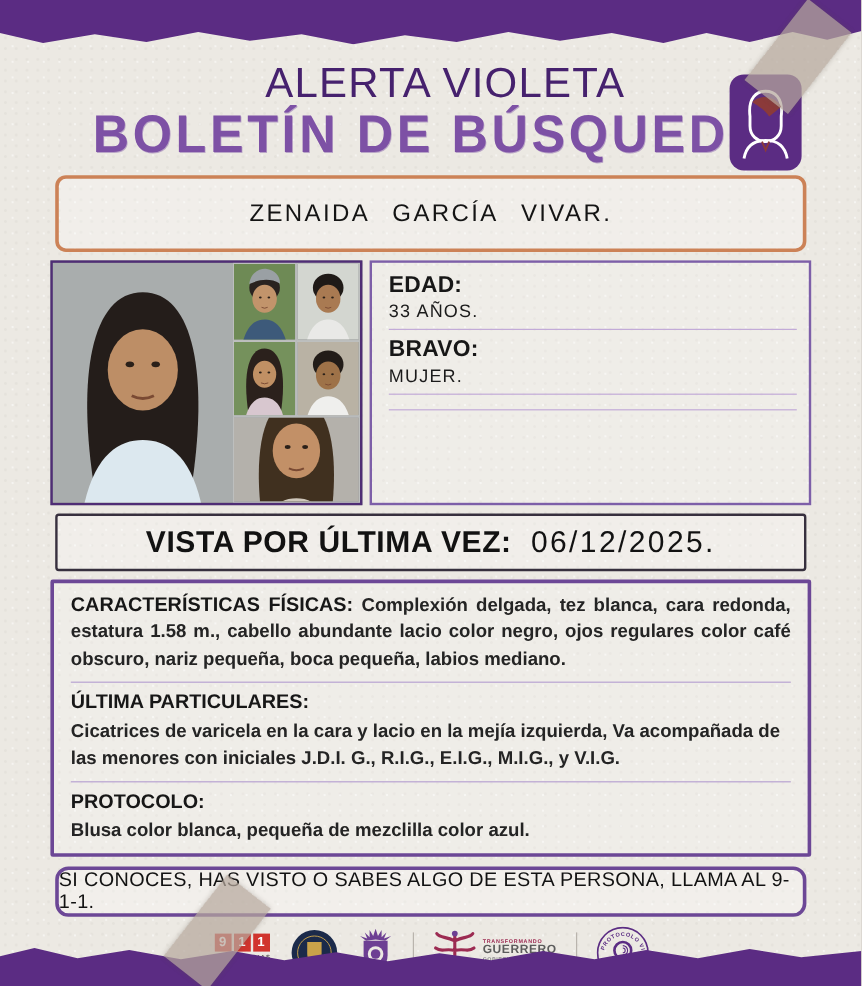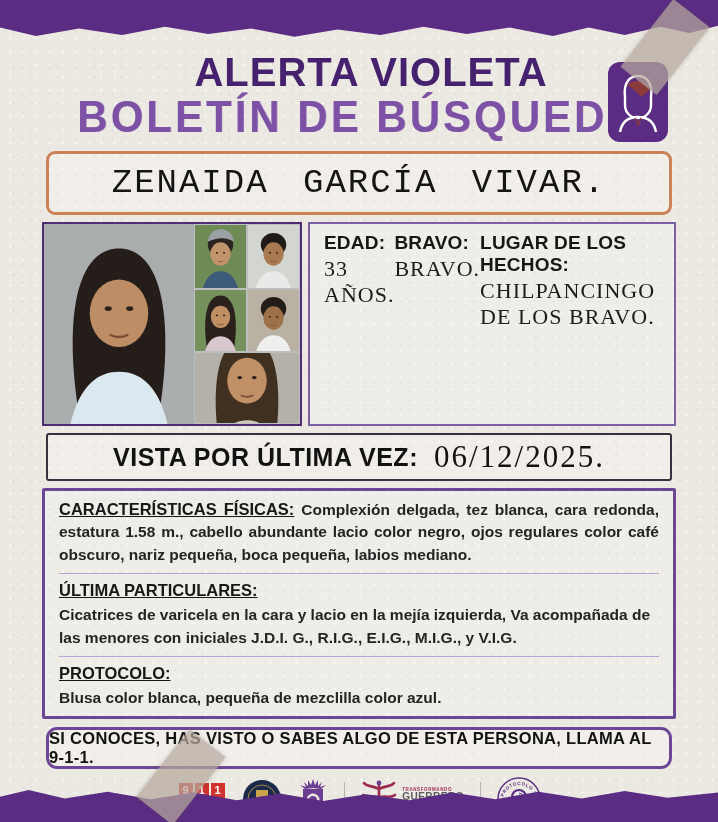--- a/index.html
+++ b/index.html
@@ -26,72 +26,72 @@
     clip-path:polygon(0 40%,4% 24%,9% 44%,15% 28%,21% 46%,27% 30%,33% 48%,39% 32%,45% 50%,51% 34%,57% 48%,63% 30%,69% 46%,75% 28%,81% 44%,87% 26%,93% 42%,100% 30%,100% 100%,0 100%); }
 
   
   .tape { position:absolute; width:46px; height:86px; background:rgba(182,167,156,0.72);
           box-shadow:0 0 4px rgba(90,80,70,0.3); z-index:6; }
   .tape-tr { top:4px; right:30px; transform:rotate(38deg); }
   .tape-bl { left:158px; bottom:2px; transform:rotate(38deg); }
 
   
   .header { position:relative; text-align:center; padding-top:52px; z-index:2; }
-  .title { font-size:40px; font-weight:700; letter-spacing:1px; color:#46216e; line-height:1.0;padding-left:24px; }
+  .title { font-size:35px; font-weight:400; letter-spacing:1px; color:#46216e; line-height:1.0;padding-left:24px; }
   .subtitle { font-size:42px; font-weight:900; letter-spacing:3px; color:#7d51a5;
               line-height:1.0; margin-top:4px; transform:scaleY(1.05);
               text-shadow:0.6px 0.6px 0 rgba(125,81,165,0.45); }
   .badge { position:absolute; top:62px; right:50px; width:60px; height:80px;
            background:#5b2c83; border-radius:12px; display:flex; align-items:center;
            justify-content:center; }
 
   
   .name-box { margin:13px 46px 0; height:64px; border:3px solid #cc8257; border-radius:9px;
               display:flex; align-items:center; justify-content:center; background:rgba(255,255,255,0.25); }
-  .name { font-family:Liberation Mono, monospace; font-size:34px; color:#141414;
+  .name { font-family:Liberation Sans, sans-serif; font-size:20px; color:#141414;
           letter-spacing:2px; word-spacing:12px; }
 
   
   .mid-row { display:flex; margin:7px 42px 0; gap:6px; height:204px; }
   .photo-box { width:260px; border:2px solid #4f2d75; background:#9a9d9c; }
   .collage { display:grid; width:100%; height:100%;
              grid-template-columns:150px 53px 53px; grid-template-rows:65px 63px 72px; }
   .collage svg { display:block; width:100%; height:100%; }
   .ph-main { grid-column:1; grid-row:1/4; }
   .ph-5 { grid-column:2/4; grid-row:3; }
   .cell { border:1px solid rgba(255,255,255,0.35); }
 
   .info-panel { flex:1; border:2px solid #7d5fa8; background:rgba(255,255,255,0.2);
-                padding:8px 10px 4px 14px; display:flex; }
+                padding:8px 10px 4px 14px; display:flex; flex-direction:column; }
   .field-label { font-size:19px; font-weight:800; color:#171717; letter-spacing:0.2px; }
-  .field-value { font-family:Liberation Serif, serif; font-size:22px; color:#1b1b1b;
+  .field-value { font-family:Liberation Sans, sans-serif; font-size:15px; color:#1b1b1b;
                  letter-spacing:1px; margin-top:2px; }
   .divider { border-top:1.5px solid #c2abd8; margin:6px 0; }
 
   
   .lastseen-box { margin:7px 46px 0; height:48px; border:2px solid #37303e; border-radius:3px;
                   display:flex; align-items:center; justify-content:center; gap:16px;
                   background:rgba(255,255,255,0.25); }
   .lastseen-label { font-size:25px; font-weight:900; color:#121212; letter-spacing:0.5px; }
-  .lastseen-value { font-family:Liberation Serif, serif; font-size:31px; color:#121212; letter-spacing:2px; }
+  .lastseen-value { font-family:Liberation Sans, sans-serif; font-size:25px; color:#121212; letter-spacing:2px; }
 
   
   .details-box { margin:7px 42px 0; border:3px solid #6c4796; border-radius:2px;
                  padding:8px 14px 6px; background:rgba(255,255,255,0.2); }
-  .sec-label { font-size:16.5px; font-weight:800; color:#171717;text-decoration:underline; }
+  .sec-label { font-size:16.5px; font-weight:800; color:#171717; }
   .sec-text { font-size:15.5px; font-weight:600; color:#242424; line-height:1.45; }
   .section p { text-align:justify; }
   .section-block .sec-text { display:block; margin-top:4px; }
   .sec-divider { border-top:1.5px solid #b9a3d1; margin:7px 0; }
 
   
   .hotline-box { margin:8px 46px 0; height:42px; border:3px solid #6c4796; border-radius:11px;
                  display:flex; align-items:center; justify-content:center;
                  background:rgba(255,255,255,0.3); }
-  .hotline { font-size:16.5px; font-weight:700; color:#121212; letter-spacing:0.3px; }
+  .hotline { font-size:16.5px; font-weight:400; color:#121212; letter-spacing:0.3px; }
 
   
   .logos { margin-top:8px; display:flex; align-items:center; justify-content:center; gap:16px; }
   .logo { display:flex; flex-direction:column; align-items:center; }
   .l911 .digits { display:flex; gap:2px; }
   .l911 .digit { width:14px; height:15px; background:#d1342e; color:#fff; font-weight:900;
                  font-size:11px; display:flex; align-items:center; justify-content:center; }
   .l911 .sub { font-size:5px; font-weight:700; color:#555; letter-spacing:1.1px; margin-top:2px; }
   .l911 .glyphs { display:flex; gap:6px; margin-top:2px; font-size:7px; line-height:1; }
   .g-red { color:#d1342e; } .g-dark { color:#333; }
@@ -179,30 +179,26 @@
     </div>
 
     <div class="info-panel">
       <div class="field">
         <div class="field-label">EDAD:</div>
         <div class="field-value">33 AÑOS.</div>
       </div>
       <div class="divider"></div>
       <div class="field">
         <div class="field-label">BRAVO:</div>
-        <div class="field-value">BRAVO.</div>
+        <div class="field-value">MUJER.</div>
       </div>
       <div class="divider"></div>
       <div class="field">
       </div>
       <div class="divider"></div>
-      <div class="field">
-        <div class="field-label">LUGAR DE LOS HECHOS:</div>
-        <div class="field-value">CHILPANCINGO DE LOS  BRAVO.</div>
-      </div>
     </div>
   </div>
 
   <div class="lastseen-box">
     <span class="lastseen-label">VISTA POR ÚLTIMA VEZ:</span>
     <span class="lastseen-value">06/12/2025.</span>
   </div>
 
   <div class="details-box">
     <div class="section">

